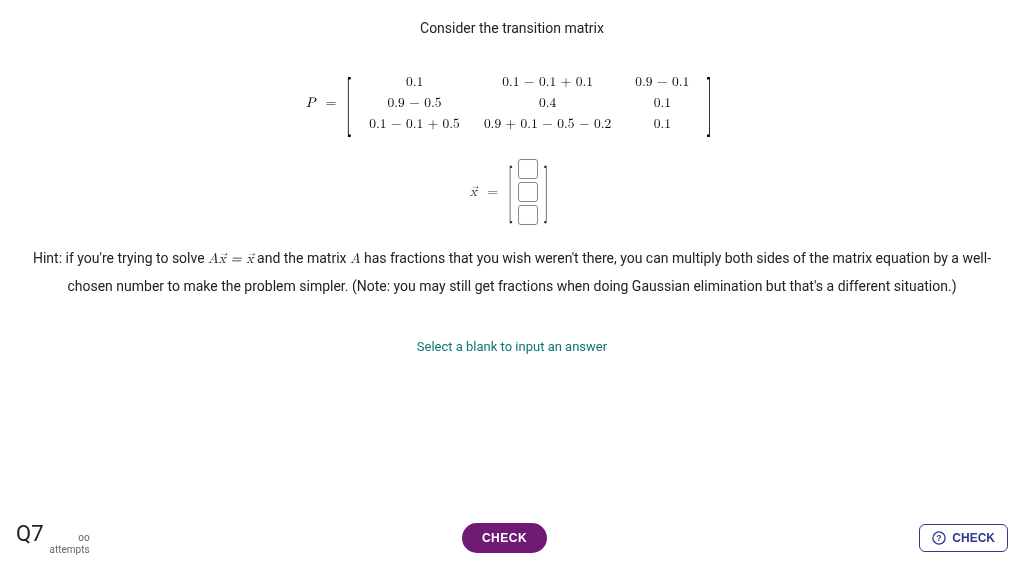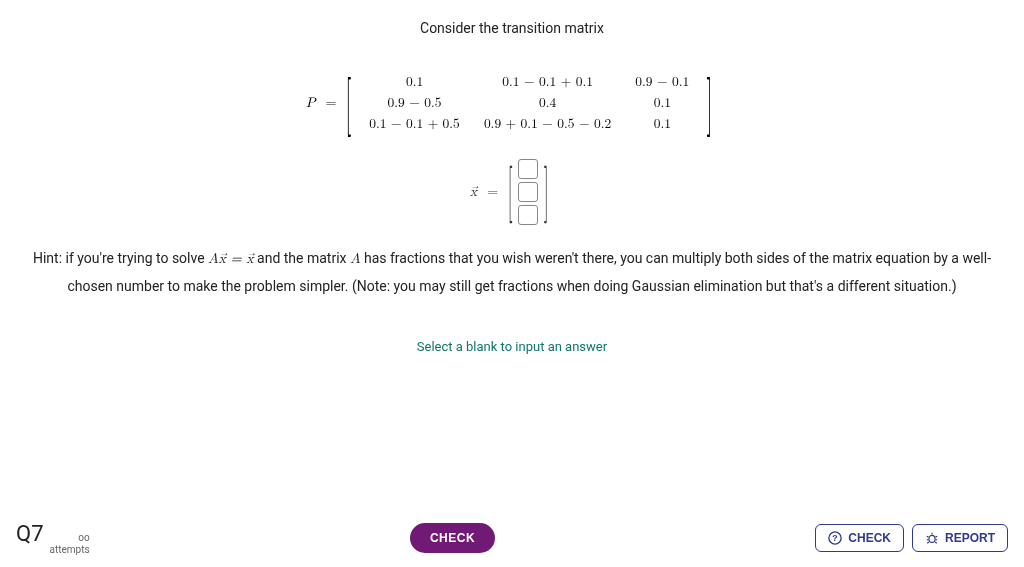--- a/index.html
+++ b/index.html
@@ -247,29 +247,14 @@
   <div class="bar-right">
     <button class="pill-btn">
       <span class="ico">
         <svg viewBox="0 0 16 16" width="14" height="14">
             <circle cx="8" cy="8" r="7" fill="none" stroke="#2f3a8f" stroke-width="1.5"></circle>
             <text x="8" y="11.5" text-anchor="middle" font-size="10" fill="#2f3a8f" font-family="Arial" font-weight="bold">?</text>
           </svg>
       </span>
       <span>CHECK</span>
     </button>
-    <button class="pill-btn">
-      <span class="ico">
-        <svg viewBox="0 0 16 16" width="14" height="14">
-            <ellipse cx="8" cy="9" rx="3.5" ry="4" fill="none" stroke="#2f3a8f" stroke-width="1.3"></ellipse>
-            <line x1="8" y1="4" x2="8" y2="2" stroke="#2f3a8f" stroke-width="1.3"></line>
-            <line x1="4" y1="7" x2="2" y2="6" stroke="#2f3a8f" stroke-width="1.3"></line>
-            <line x1="12" y1="7" x2="14" y2="6" stroke="#2f3a8f" stroke-width="1.3"></line>
-            <line x1="4" y1="10" x2="2" y2="10" stroke="#2f3a8f" stroke-width="1.3"></line>
-            <line x1="12" y1="10" x2="14" y2="10" stroke="#2f3a8f" stroke-width="1.3"></line>
-            <line x1="4.5" y1="12.5" x2="2.5" y2="14" stroke="#2f3a8f" stroke-width="1.3"></line>
-            <line x1="11.5" y1="12.5" x2="13.5" y2="14" stroke="#2f3a8f" stroke-width="1.3"></line>
-          </svg>
-      </span>
-      <span>REPORT</span>
-    </button>
   </div>
 </div>
 
 </body></html>

